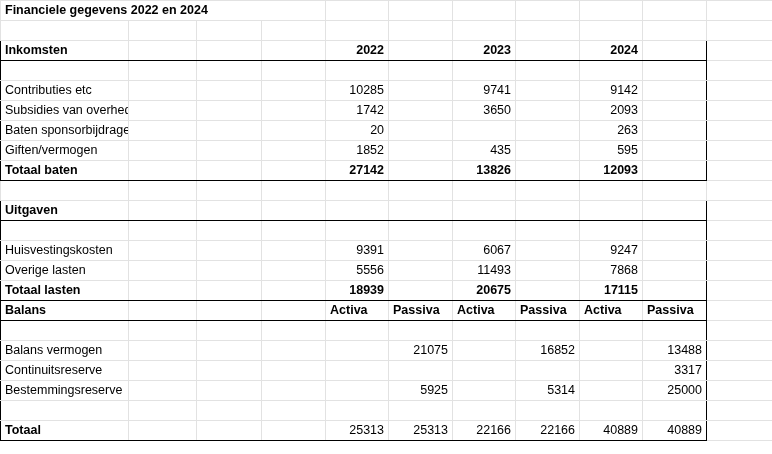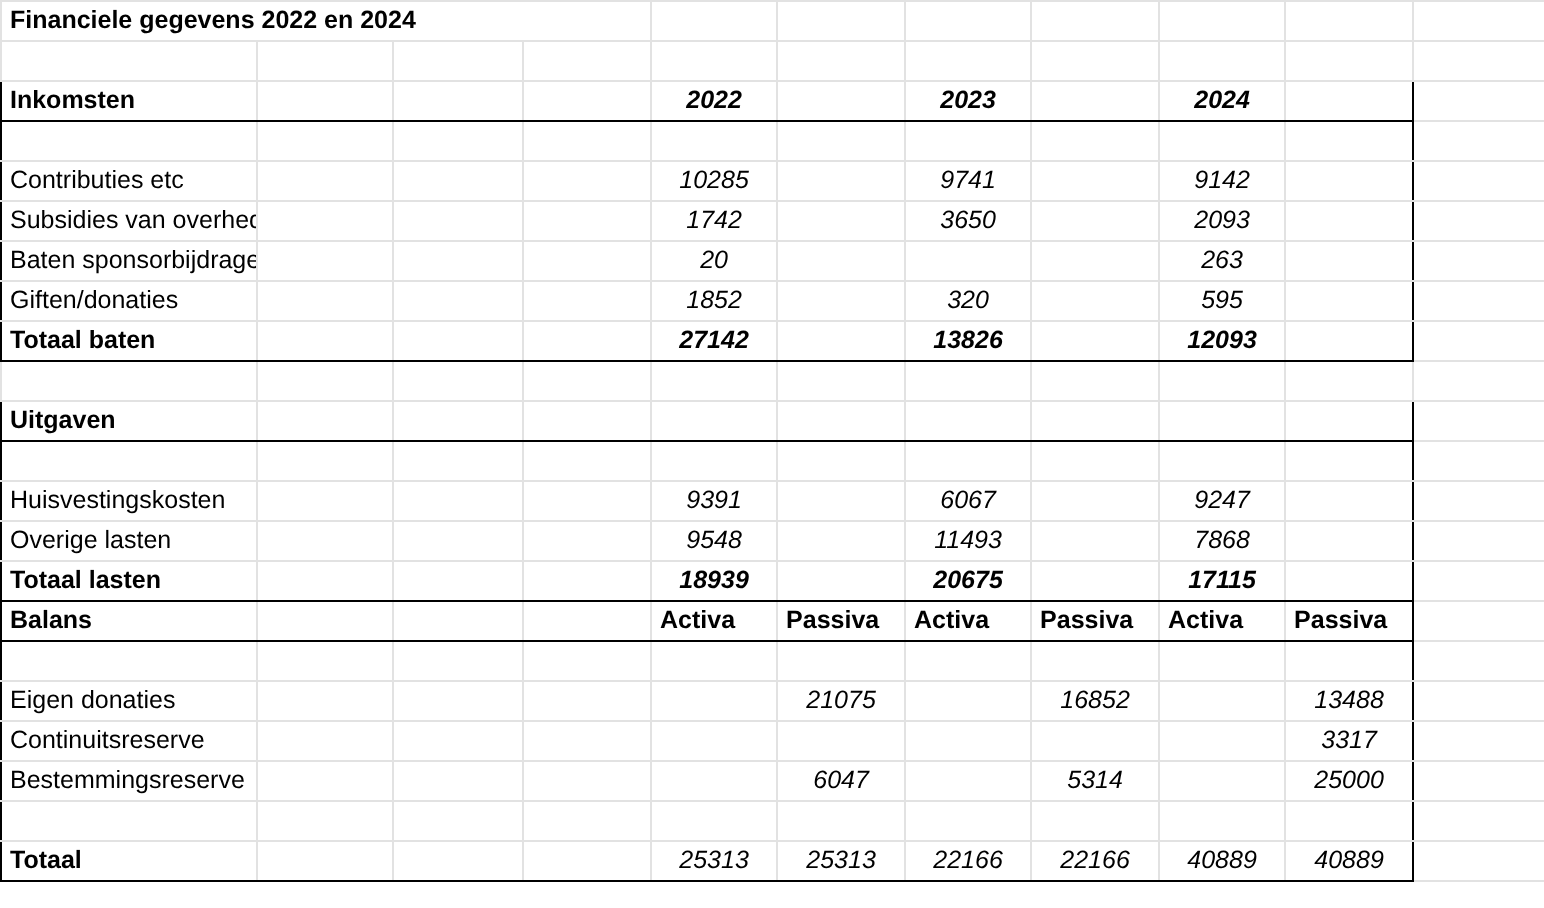--- a/index.html
+++ b/index.html
@@ -41,21 +41,21 @@
   col.c2 { width: 65px; }
   col.c3 { width: 64px; }
   col.c4 { width: 63px; }
   col.c5 { width: 64px; }
   col.c6 { width: 63px; }
   col.c7 { width: 64px; }
   col.c8 { width: 63px; }
   col.c9 { width: 64px; }
   col.c10 { width: 66px; }
 
-  .num { text-align: center; font-style: italic; }
+  .num { text-align: right; }
   .bold { font-weight: bold; }
 
   
   .bt { border-top: 1.6px solid #000000 !important; }
   .bb { border-bottom: 1.6px solid #000000 !important; }
   .bl { border-left: 1.6px solid #000000 !important; }
   .br { border-right: 1.6px solid #000000 !important; }
 </style>
 </head>
 <body>
@@ -163,27 +163,27 @@
         <td></td>
         <td class="num">20</td>
         <td></td>
         <td class="num"></td>
         <td></td>
         <td class="num">263</td>
         <td class="br"></td>
         <td></td>
       </tr>
       <tr>
-        <td class="bl">Giften/donaties</td>
+        <td class="bl">Giften/vermogen</td>
         <td></td>
         <td></td>
         <td></td>
         <td class="num">1852</td>
         <td></td>
-        <td class="num">320</td>
+        <td class="num">435</td>
         <td></td>
         <td class="num">595</td>
         <td class="br"></td>
         <td></td>
       </tr>
 
       <tr>
         <td class="bold bl bb">Totaal baten</td>
         <td class="bb"></td>
         <td class="bb"></td>
@@ -250,21 +250,21 @@
         <td></td>
         <td class="num">9247</td>
         <td class="br"></td>
         <td></td>
       </tr>
       <tr>
         <td class="bl">Overige lasten</td>
         <td></td>
         <td></td>
         <td></td>
-        <td class="num">9548</td>
+        <td class="num">5556</td>
         <td></td>
         <td class="num">11493</td>
         <td></td>
         <td class="num">7868</td>
         <td class="br"></td>
         <td></td>
       </tr>
 
       <tr>
         <td class="bold bl bb">Totaal lasten</td>
@@ -302,21 +302,21 @@
         <td></td>
         <td></td>
         <td></td>
         <td></td>
         <td></td>
         <td class="br"></td>
         <td></td>
       </tr>
 
       <tr>
-        <td class="bl">Eigen donaties</td>
+        <td class="bl">Balans vermogen</td>
         <td></td>
         <td></td>
         <td></td>
         <td class="num"></td>
         <td class="num">21075</td>
         <td class="num"></td>
         <td class="num">16852</td>
         <td class="num"></td>
         <td class="num br">13488</td>
         <td></td>
@@ -333,21 +333,21 @@
         <td class="num"></td>
         <td class="num br">3317</td>
         <td></td>
       </tr>
       <tr>
         <td class="bl">Bestemmingsreserve</td>
         <td></td>
         <td></td>
         <td></td>
         <td class="num"></td>
-        <td class="num">6047</td>
+        <td class="num">5925</td>
         <td class="num"></td>
         <td class="num">5314</td>
         <td class="num"></td>
         <td class="num br">25000</td>
         <td></td>
       </tr>
 
       <tr>
         <td class="bl"></td>
         <td></td>

